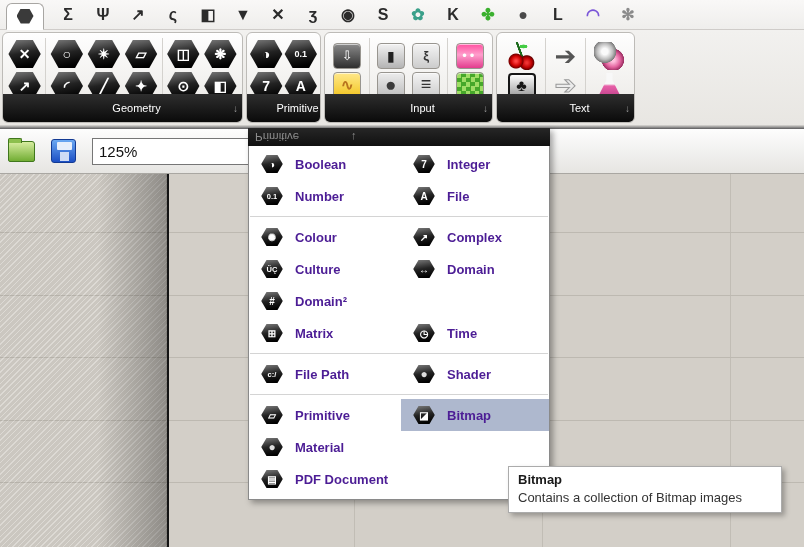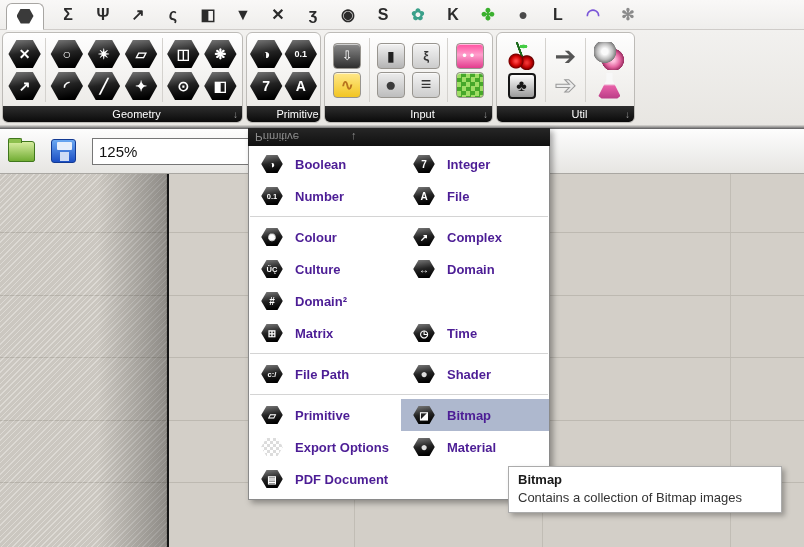--- a/index.html
+++ b/index.html
@@ -26,21 +26,21 @@
   .panel { position:absolute; top:2px; height:91px; background:linear-gradient(#fefefe,#e9e7e3);
     border:1px solid #bdbbb7; border-radius:6px; box-shadow:inset 0 1px 0 #fff; }
   .panel-geometry { left:2px;  width:241px; }
   .panel-primitive{ left:246px; width:75px; }
   .panel-input   { left:324px; width:169px; }
   .panel-util    { left:496px; width:139px; }
   .panel-body { position:absolute; left:1px; right:1px; top:2px; bottom:17px;
     display:flex; align-items:center; justify-content:space-evenly; }
   .icol { display:flex; flex-direction:column; gap:3px; align-items:center; }
   .vdiv { width:1px; align-self:stretch; margin:3px 0; background:#d4d2ce; }
-  .panel-label { position:absolute; left:0; right:0; bottom:0; height:16px;
+  .panel-label { position:absolute; left:0; right:0; bottom:0; height:28px;
     background:linear-gradient(#2e2e2e,#0a0a0a); border-radius:0 0 5px 5px;
     color:#fff; font-size:11px; display:flex; align-items:center; justify-content:center;padding-left:28px; }
   .panel-arrow { position:absolute; right:4px; color:#9a9a9a; font-size:10px; font-weight:bold; }
 
   
   .icon { display:flex; align-items:center; justify-content:center; cursor:pointer; }
   .kind-hex { width:33px; height:29px; color:#fff; font-size:14px; font-weight:bold;
     background:linear-gradient(170deg,#7a7a7a,#222 45%,#000 85%);
     clip-path:polygon(25% 2%,75% 2%,99% 50%,75% 98%,25% 98%,1% 50%); }
   .kind-hex.sm { font-size:9px; }
@@ -285,21 +285,21 @@
             <div class="icon kind-arrow-dark">➔</div>
             <div class="icon kind-arrow-light">➔</div>
           </div>
           <div class="vdiv"></div>
           <div class="icol">
             <div class="icon kind-fitness"></div>
             <div class="icon kind-flask"></div>
           </div>
         </div>
       <div class="panel-label">
-        <span class="panel-label-text">Util</span>
+        <span class="panel-label-text">Text</span>
         <span class="panel-arrow">↓</span>
       </div>
     </div>
   </div>
   <div class="ribbon-bottom"></div>
 
   <div class="toolbar2">
     <div class="folder-icon"></div>
     <div class="save-icon"></div>
     <input class="zoom-input" type="text" value="125%" style="">
@@ -385,24 +385,20 @@
             <span class="mi-icon ">▱</span>
             <span class="mi-label">Primitive</span>
           </div>
           <div class="menu-item hl">
             <span class="mi-icon ">◪</span>
             <span class="mi-label">Bitmap</span>
           </div>
         </div>
         <div class="menu-row">
           <div class="menu-item">
-            <span class="mi-icon kind-checker-light"></span>
-            <span class="mi-label">Export Options</span>
-          </div>
-          <div class="menu-item">
             <span class="mi-icon kind-sphere">●</span>
             <span class="mi-label">Material</span>
           </div>
         </div>
         <div class="menu-row">
           <div class="menu-item">
             <span class="mi-icon ">▤</span>
             <span class="mi-label">PDF Document</span>
           </div>
           <div class="menu-item empty"></div>

